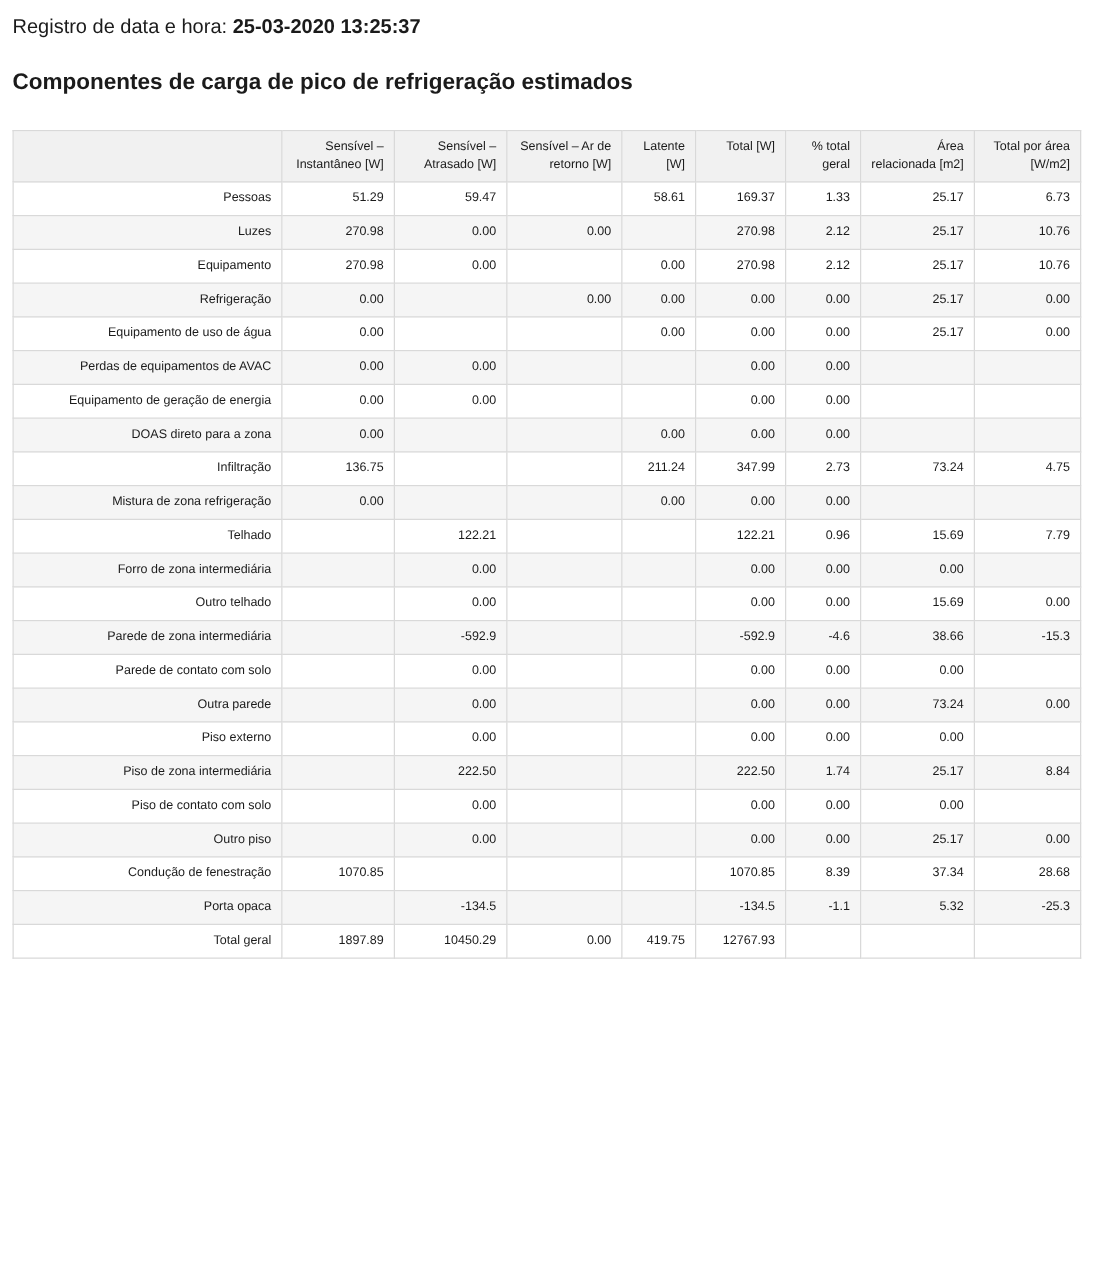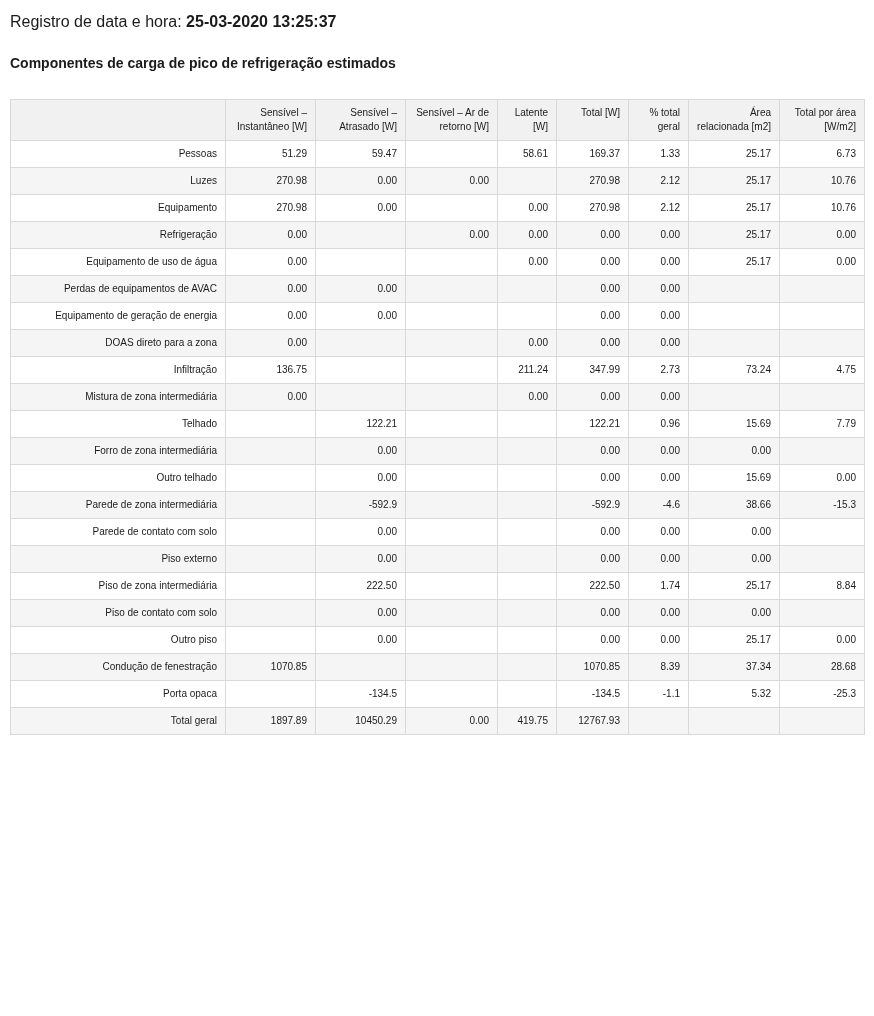--- a/index.html
+++ b/index.html
@@ -15,21 +15,21 @@
     min-height: 1016px;
     padding: 10px;
   }
   .timestamp-line {
     margin: 2px 0 0 0;
     font-size: 16px;
     line-height: 1.3;
   }
   .timestamp-line b { font-weight: bold; }
   .report-title {
-    font-size: 14px;
+    font-size: 18px;
     font-weight: bold;
     margin: 21px 0 0 0;
     line-height: 1.3;
   }
   table.report-table {
     margin-top: 27px;
     border-collapse: collapse;
     table-layout: fixed;
     width: 854px;
     font-size: 10px;
@@ -179,21 +179,21 @@
           <td class="col-1">136.75</td>
           <td class="col-2"></td>
           <td class="col-3"></td>
           <td class="col-4">211.24</td>
           <td class="col-5">347.99</td>
           <td class="col-6">2.73</td>
           <td class="col-7">73.24</td>
           <td class="col-8">4.75</td>
         </tr>
         <tr>
-          <td class="col-0">Mistura de zona intermediária</td>
+          <td class="col-0">Mistura de zona refrigeração</td>
           <td class="col-1">0.00</td>
           <td class="col-2"></td>
           <td class="col-3"></td>
           <td class="col-4">0.00</td>
           <td class="col-5">0.00</td>
           <td class="col-6">0.00</td>
           <td class="col-7"></td>
           <td class="col-8"></td>
         </tr>
         <tr>
@@ -243,20 +243,31 @@
         <tr>
           <td class="col-0">Parede de contato com solo</td>
           <td class="col-1"></td>
           <td class="col-2">0.00</td>
           <td class="col-3"></td>
           <td class="col-4"></td>
           <td class="col-5">0.00</td>
           <td class="col-6">0.00</td>
           <td class="col-7">0.00</td>
           <td class="col-8"></td>
+        </tr>
+        <tr>
+          <td class="col-0">Outra parede</td>
+          <td class="col-1"></td>
+          <td class="col-2">0.00</td>
+          <td class="col-3"></td>
+          <td class="col-4"></td>
+          <td class="col-5">0.00</td>
+          <td class="col-6">0.00</td>
+          <td class="col-7">73.24</td>
+          <td class="col-8">0.00</td>
         </tr>
         <tr>
           <td class="col-0">Piso externo</td>
           <td class="col-1"></td>
           <td class="col-2">0.00</td>
           <td class="col-3"></td>
           <td class="col-4"></td>
           <td class="col-5">0.00</td>
           <td class="col-6">0.00</td>
           <td class="col-7">0.00</td>

